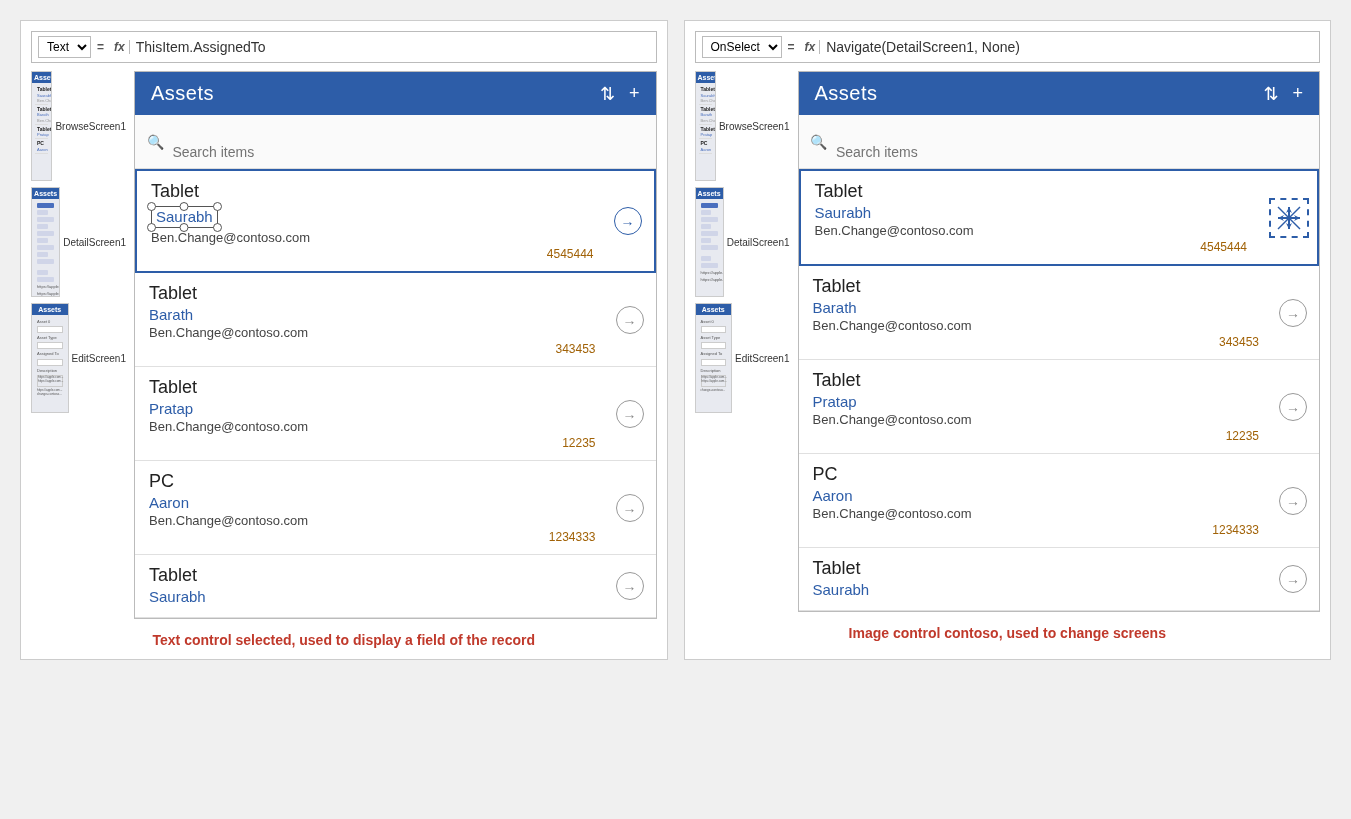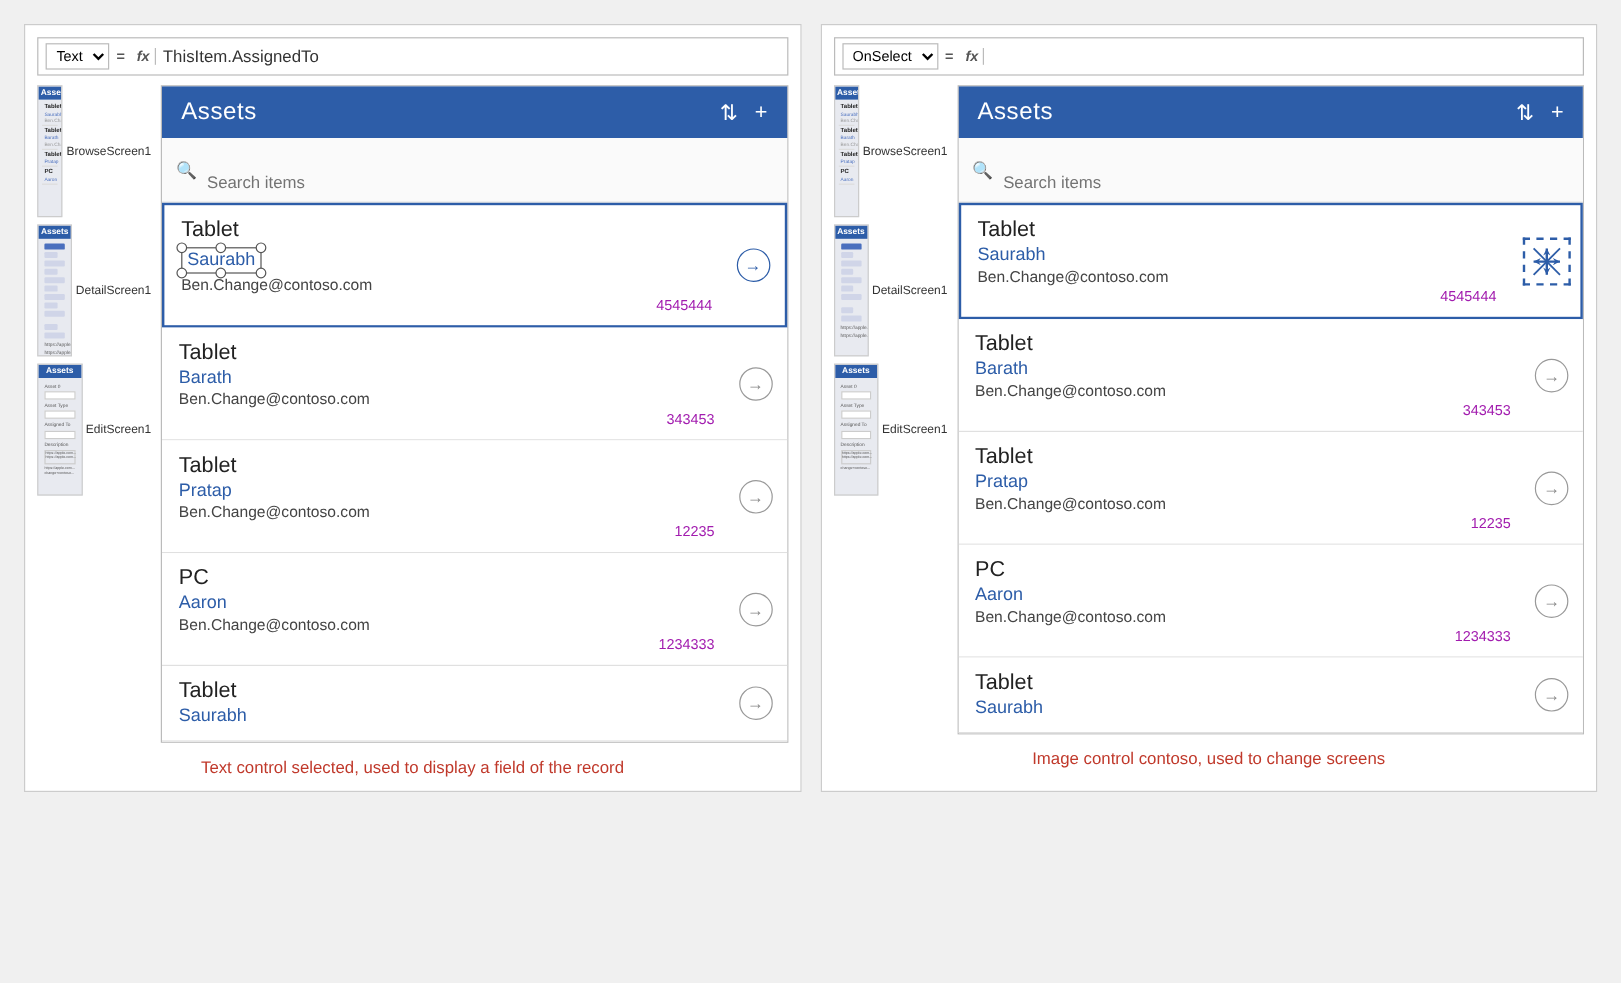--- a/index.html
+++ b/index.html
@@ -173,21 +173,21 @@
       color: #2d5da8;
       margin-bottom: 2px;
     }
     .list-item .item-email {
       font-size: 13px;
       color: #444;
       margin-bottom: 2px;
     }
     .list-item .item-number {
       font-size: 12px;
-      color: #a21caf;
+      color: #a16207;
       text-align: right;
     }
     .list-item .arrow-btn {
       position: absolute;
       right: 12px;
       top: 50%;
       transform: translateY(-50%);
       width: 28px;
       height: 28px;
       border-radius: 50%;
@@ -203,21 +203,21 @@
       color: #2d5da8;
     }
     
     .caption-row {
       margin-top: 12px;
       text-align: center;
     }
     .caption-text {
       color: #c0392b;
       font-size: 14px;
-      font-weight: normal;
+      font-weight: bold;
     }
     
     .thumb-row {
       height: 5px;
       background: #d0d5e8;
       margin: 2px 2px;
       border-radius: 1px;
     }
     .thumb-row.blue { background: #4a6fbe; }
     .thumb-row.short { width: 50%; }
@@ -374,20 +374,21 @@
   </div>
 
   <div class="panel">
 
     <div class="formula-bar">
       <select>
         <option>OnSelect</option>
       </select>
       <span class="equals">=</span>
       <span class="fx">fx</span>
+      <input type="text" value="Navigate(DetailScreen1, None)" style="">
     </div>
 
     <div class="content-area">
 
       <div class="sidebar-thumbs">
 
         <div class="thumb-item">
           <div class="thumb-box">
             <div class="thumb-header">Assets</div>
             <div class="thumb-content">

